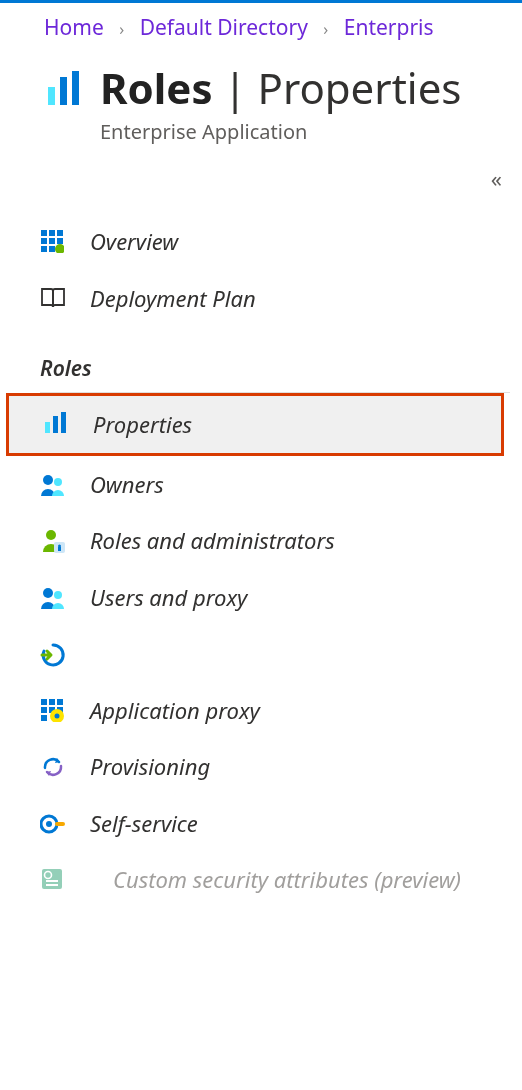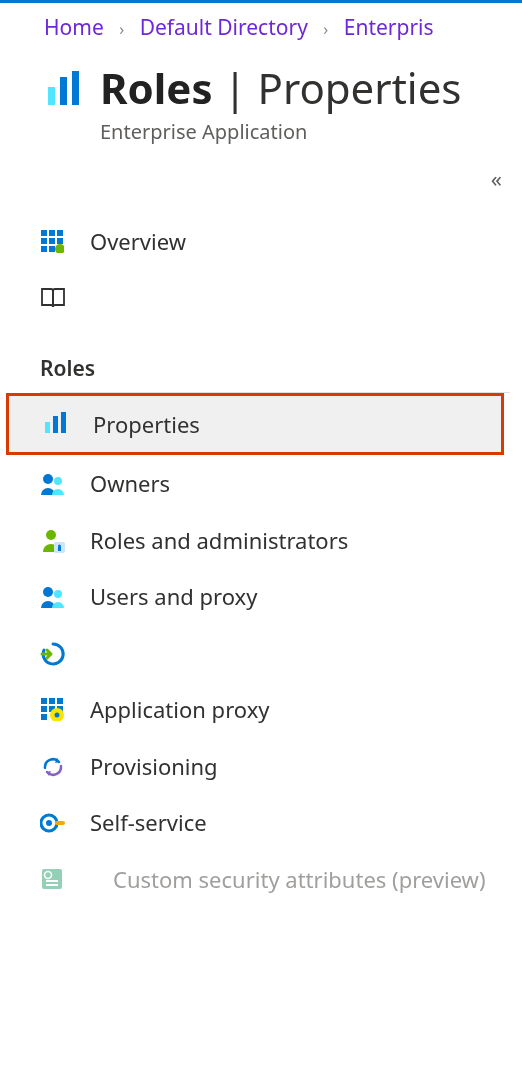--- a/index.html
+++ b/index.html
@@ -36,21 +36,21 @@
     .title-thin { font-size: 42px; font-weight: 400; color: #323130; }
     .subtitle { font-size: 20px; color: #605e5c; margin-top: 2px; }
     .collapse {
       text-align: right;
       padding: 18px 26px 0 0;
       color: #605e5c;
       font-size: 22px;
       letter-spacing: -6px;
       cursor: pointer;
     }
-    .nav { padding: 20px 12px 0 0; }
+    .nav { padding: 20px 12px 0 0; font-style: italic; }
     .nav-item {
       display: flex;
       align-items: flex-start;
       padding: 14px 0 14px 40px;
       font-size: 22px;
       color: #323130;
       cursor: pointer;
     }
     .nav-item.selected {
       background: #f0f0f0;
@@ -134,20 +134,21 @@
     <span class="nav-label">Overview</span>
   </div>
 
   <div class="nav-item">
     <span class="nav-icon">
       <svg width="26" height="26" viewBox="0 0 26 26" fill="none" stroke="#323130" stroke-width="1.8">
         <path d="M2 3 h9 a2 2 0 0 1 2 2 v16 a2 2 0 0 0 -2 -2 h-9 z"></path>
         <path d="M24 3 h-9 a2 2 0 0 0 -2 2 v16 a2 2 0 0 1 2 -2 h9 z"></path>
       </svg>
     </span>
+    <span class="nav-label">Deployment Plan</span>
   </div>
 
   <div class="section-header">Roles</div>
   <div class="section-divider"></div>
 
   <div class="nav-item selected">
     <span class="nav-icon">
       <svg width="24" height="24" viewBox="0 0 24 24">
         <rect x="2" y="10" width="5" height="11" fill="#50e6ff"></rect>
         <rect x="10" y="4" width="5" height="17" fill="#0078d4"></rect>

